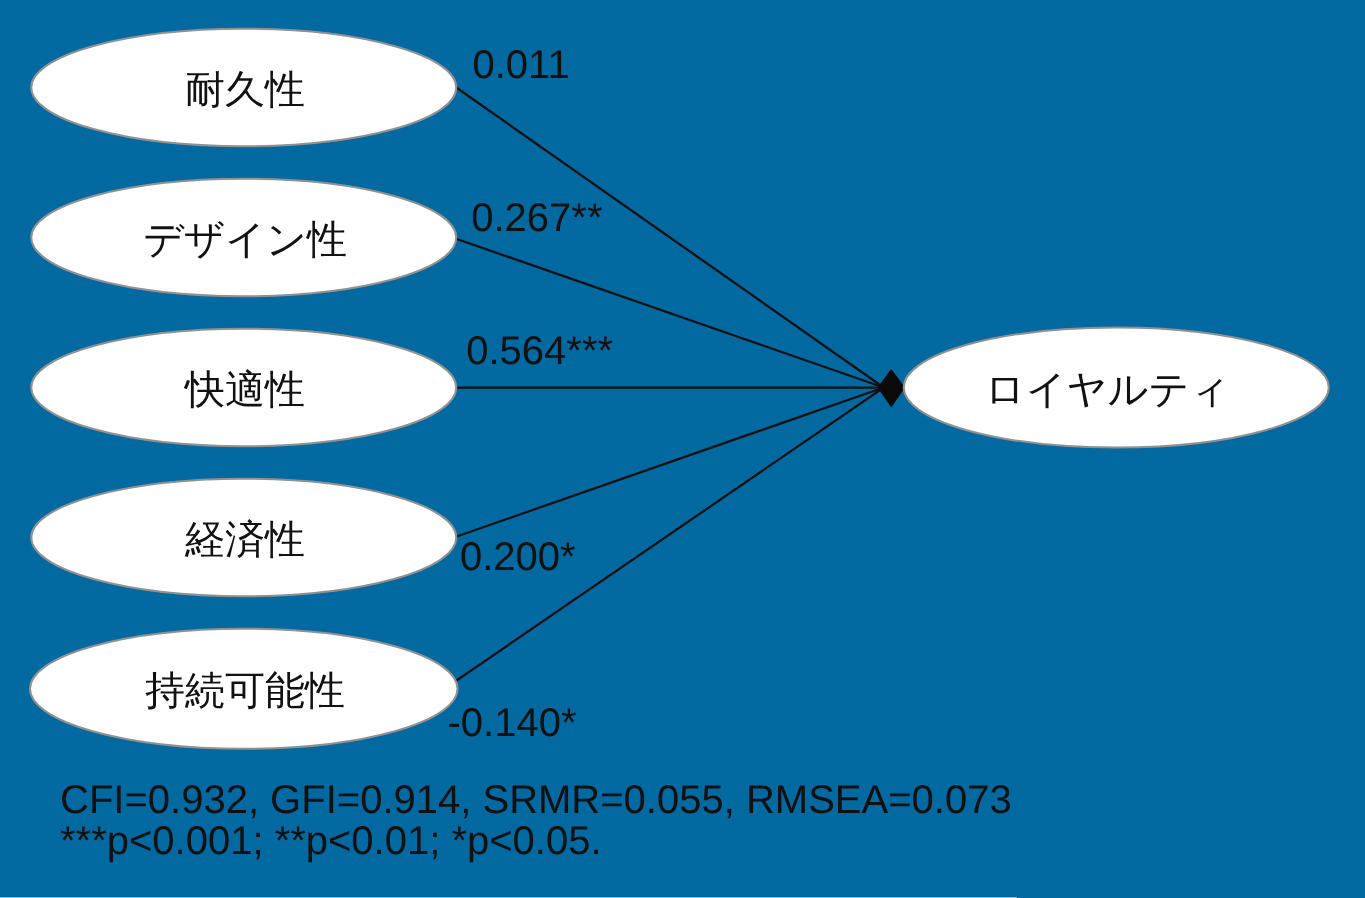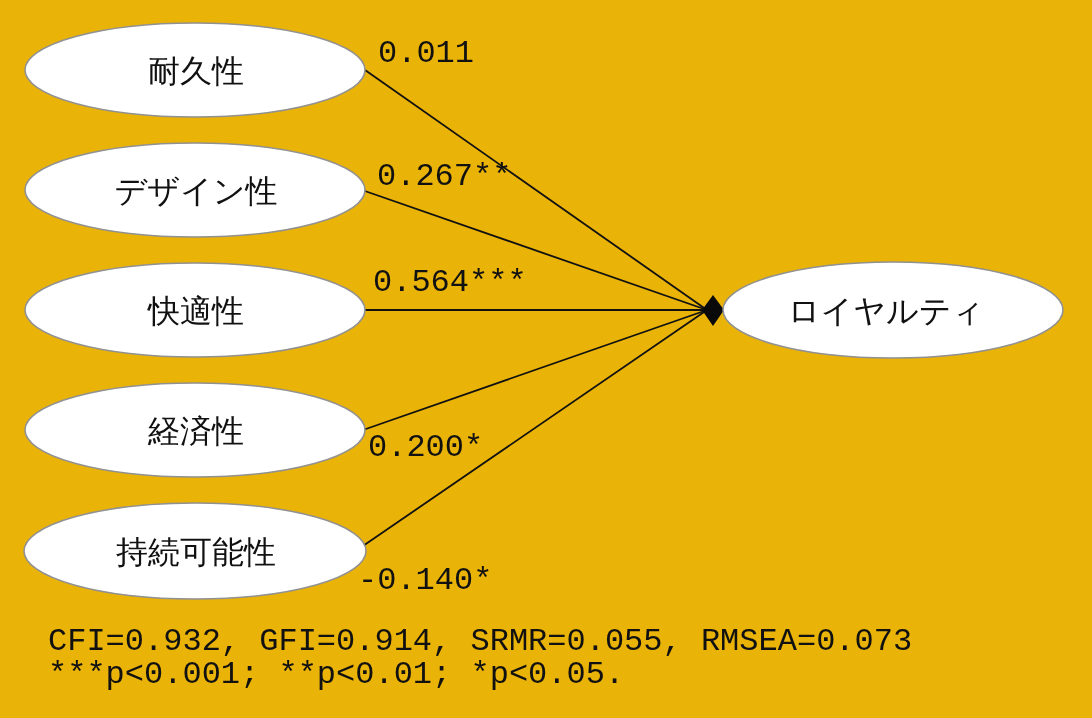--- a/index.html
+++ b/index.html
@@ -4,22 +4,22 @@
 <style>
   html, body {
     margin: 0;
     padding: 0;
     background: #ffffff;
   }
   .stage {
     position: relative;
     width: 1092px;
     height: 718px;
-    background: #eab308;
-    font-family: Liberation Mono, monospace;
+    background: #0369a1;
+    font-family: Liberation Sans, sans-serif;
     overflow: hidden;
   }
   svg { display: block; }
   .node-ellipse {
     fill: #ffffff;
     stroke: #919191;
     stroke-width: 1.6;
   }
   .path-line {
     stroke: #111111;

